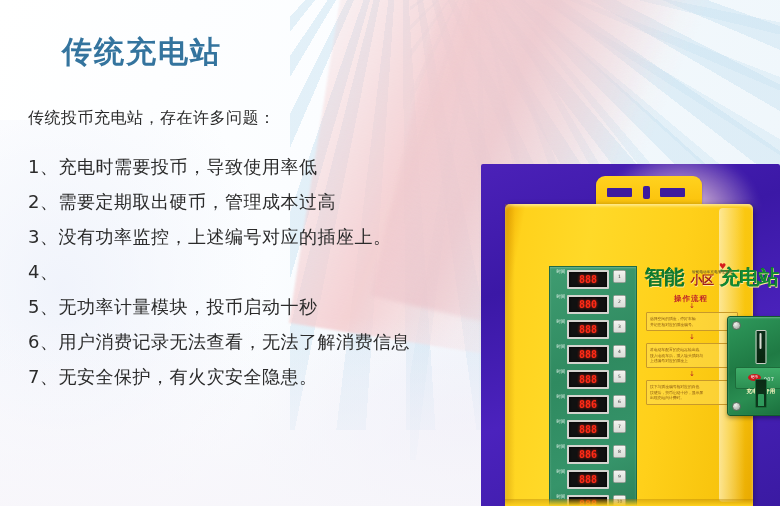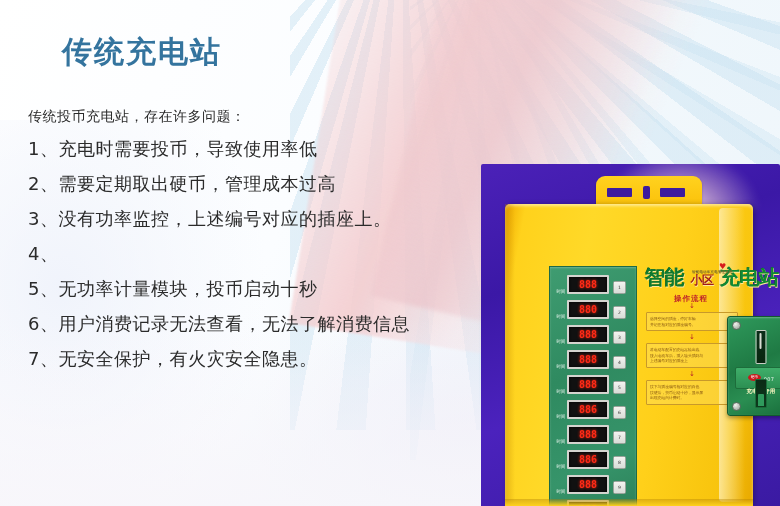--- a/index.html
+++ b/index.html
@@ -67,21 +67,21 @@
   
   .content{position:absolute;left:0;top:0;width:520px;height:506px;}
   .page-title{
     position:absolute;left:62px;top:32px;
     font-size:30px;font-weight:bold;letter-spacing:2px;
     color:#34749e;
     text-shadow:0 1px 0 rgba(255,255,255,.7);
   }
   .body-list{position:absolute;left:28px;top:108px;width:490px;}
   .lead{
-    font-size:14px;color:#2b2b2b;letter-spacing:.5px;margin-bottom:11px;white-space:nowrap;
+    font-size:16px;color:#2b2b2b;letter-spacing:.5px;margin-bottom:26px;white-space:nowrap;
   }
   .li{
     font-size:18px;color:#2b2b2b;letter-spacing:.5px;margin-bottom:11px;white-space:nowrap;
     display:flex;align-items:baseline;
   }
   .li .num{display:inline-block;}
   .li .txt{display:inline-block;}
 
   
   .machine{
@@ -136,21 +136,21 @@
     background:linear-gradient(180deg,rgba(160,110,0,.35),rgba(255,210,30,1));
   }
 
   
   .board{
     position:absolute;left:44px;top:62px;width:86px;height:255px;
     background:linear-gradient(155deg,#3f9c71 0%,#2f8a60 40%,#36946a 75%,#2a7d56 100%);
     border:1px solid #1f6b47;
     box-shadow:inset 0 1px 2px rgba(255,255,255,.25);
   }
-  .row{position:absolute;left:0;width:86px;height:24px;display:flex;align-items:flex-end;}
+  .row{position:absolute;left:0;width:86px;height:24px;display:flex;align-items:flex-start;}
   .row .lbl{
     width:15px;font-size:4.5px;color:#eaf6ef;text-align:right;line-height:1;
     letter-spacing:-.2px;transform:scale(1,1.05);
   }
   .led{
     width:38px;height:15px;margin-left:2px;
     background:#111;border:2px solid #d4d4cf;border-radius:1px;
     display:flex;align-items:center;justify-content:center;gap:1px;
     box-shadow:inset 0 0 3px #000;
   }

